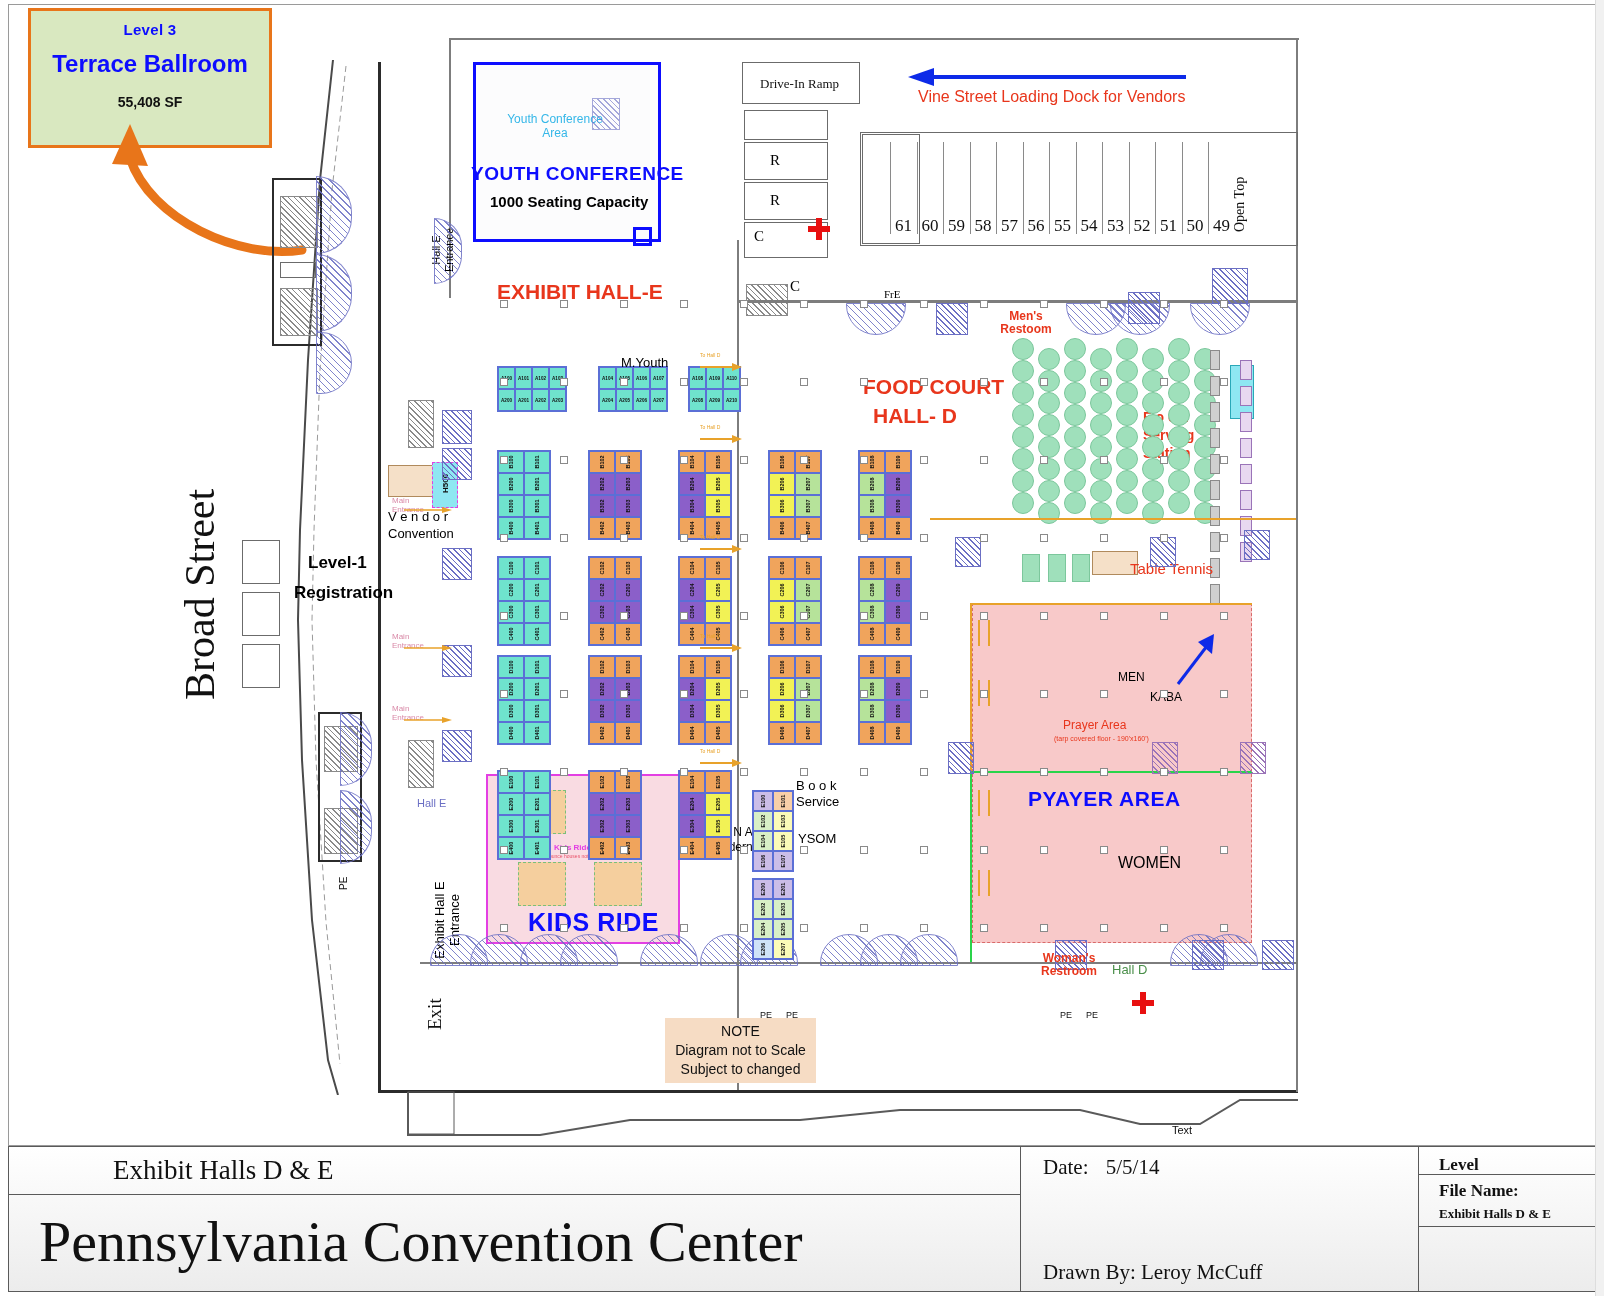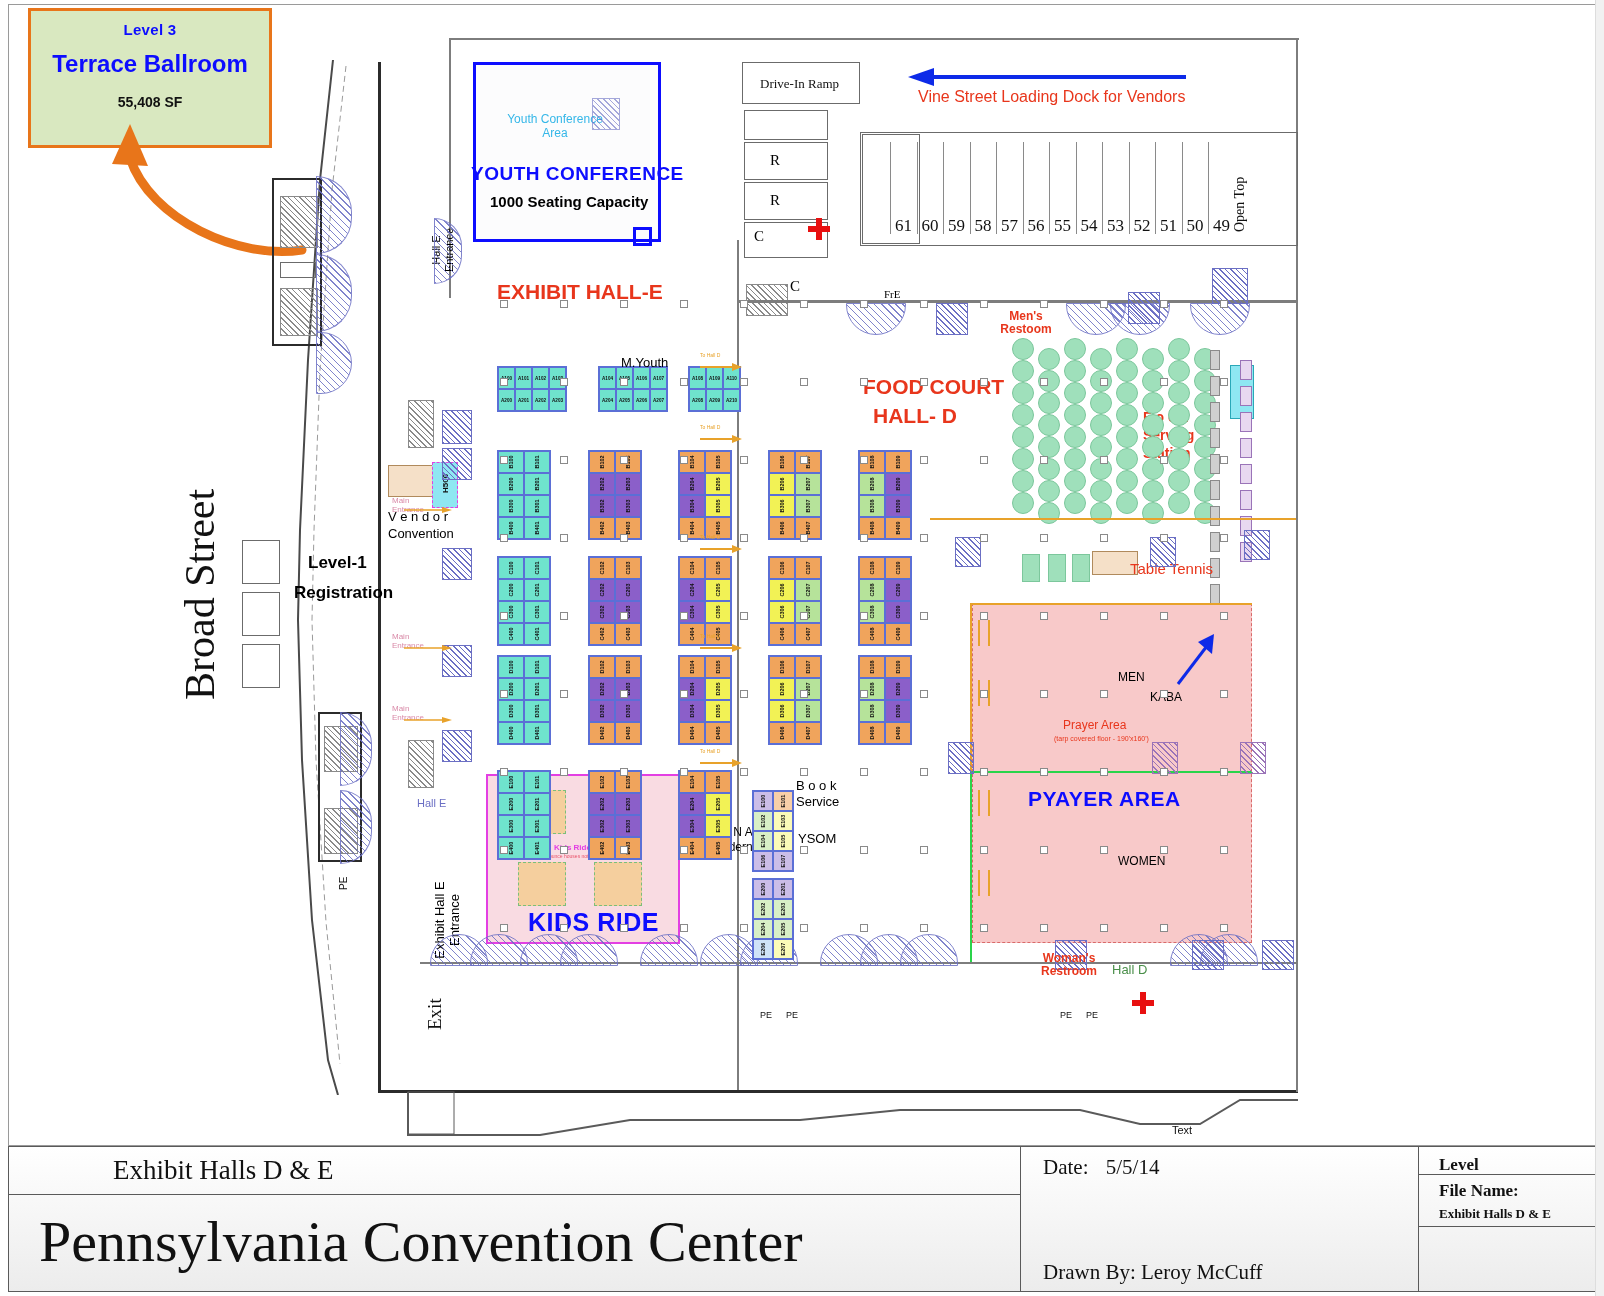--- a/index.html
+++ b/index.html
@@ -373,21 +373,21 @@
   <div class="abs" style="left:1072px;top:554px;width:16px;height:26px;background:#9fe0bb;border:1px solid #7cc79c;"></div>
   <div class="abs" style="left:1092px;top:551px;width:44px;height:22px;background:#f5e0c8;border:1px solid #b08a5c;"></div>
   <div class="lbl red-md" style="left:1130px;top:560px;font-size:15px;">Table Tennis</div>
 
   <div class="prayer" style="left:972px;top:603px;width:280px;height:340px;"></div>
   <div class="abs" style="left:972px;top:603px;width:280px;height:2px;background:#e8a22a;"></div>
   <div class="abs" style="left:970px;top:603px;width:2px;height:170px;background:#e8a22a;"></div>
   <div class="abs" style="left:972px;top:771px;width:280px;height:2px;background:#2ad44a;"></div>
   <div class="abs" style="left:970px;top:771px;width:2px;height:192px;background:#2ad44a;"></div>
   <div class="lbl blk-med" style="left:1118px;top:670px;font-size:12px;">MEN</div>
-  <div class="lbl blk-med" style="left:1118px;top:854px;font-size:12px;">WOMEN</div>
+  <div class="lbl blk-med" style="left:1118px;top:854px;font-size:16px;">WOMEN</div>
   <div class="lbl" style="left:1063px;top:718px;color:#e8361c;font-size:12px;">Prayer Area</div>
   <div class="lbl" style="left:1054px;top:735px;color:#e8361c;font-size:7px;">(tarp covered floor - 190'x160')</div>
   <div class="lbl blue-big" style="left:1028px;top:787px;">PYAYER AREA</div>
   <svg class="abs" style="left:1170px;top:630px;width:48px;height:58px;" viewBox="0 0 48 58">
     <line x1="8" y1="54" x2="40" y2="12" stroke="#0d2ae8" stroke-width="3"></line>
     <polygon points="44,4 42,24 28,12" fill="#0d2ae8"></polygon>
   </svg>
   <div class="lbl blk-med" style="left:1150px;top:690px;font-size:12px;">KABA</div>
   <div class="hatchbox purp" style="left:1152px;top:742px;width:24px;height:30px;"></div>
   <div class="hatchbox purp" style="left:1240px;top:742px;width:24px;height:30px;"></div>
@@ -444,20 +444,25 @@
   </svg>
   <div class="lbl" style="left:760px;top:1010px;font-size:9px;color:#111;">PE</div>
   <div class="lbl" style="left:786px;top:1010px;font-size:9px;color:#111;">PE</div>
   <div class="lbl" style="left:1060px;top:1010px;font-size:9px;color:#111;">PE</div>
   <div class="lbl" style="left:1086px;top:1010px;font-size:9px;color:#111;">PE</div>
   <svg class="abs" style="left:380px;top:1080px;width:920px;height:70px;" viewBox="0 0 920 70">
     <path d="M28,12 L28,55 L160,55 L250,40 L420,40 L520,30 L700,30 L760,44 L820,44 L860,20 L918,20" stroke="#5a5a5a" stroke-width="2" fill="none"></path>
     <rect x="28" y="12" width="46" height="42" fill="none" stroke="#5a5a5a"></rect>
   </svg>
 
+  <div class="note" style="left:665px;top:1018px;width:135px;">
+    <div>NOTE</div>
+    <div>Diagram not to Scale</div>
+    <div>Subject to changed</div>
+  </div>
 
   <div id="boothLayer">
       <div class="bgrid" style="left: 497px; top: 366px; grid-template-columns: repeat(4, 17px); grid-template-rows: repeat(2, 22px);">
         <div class="bcell c-teal h">
           <span style="font-size: 4.6px;">A100</span>
         </div>
         <div class="bcell c-teal h">
           <span style="font-size: 4.6px;">A101</span>
         </div>
         <div class="bcell c-teal h">

